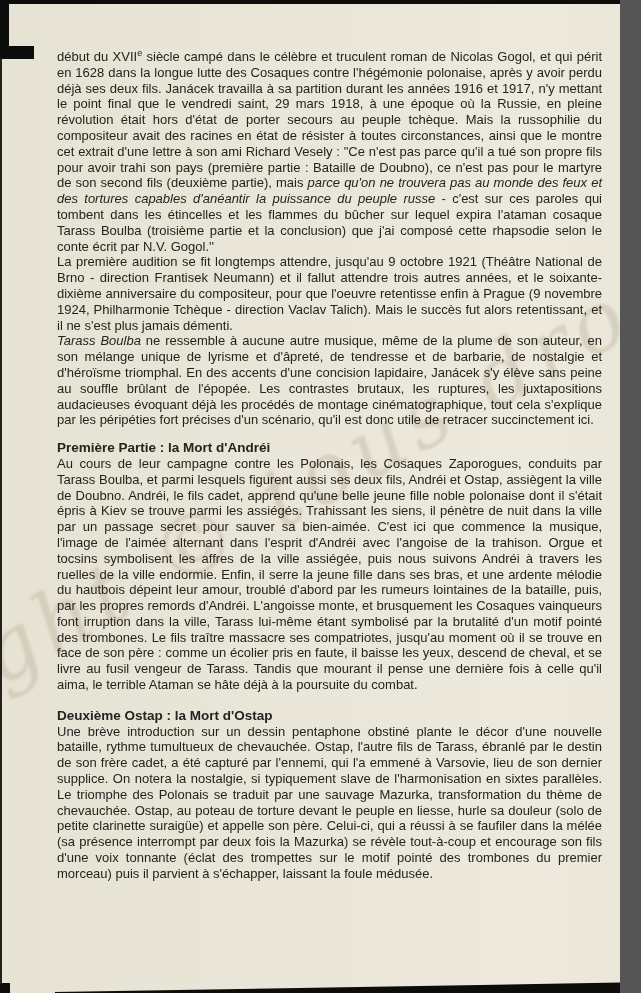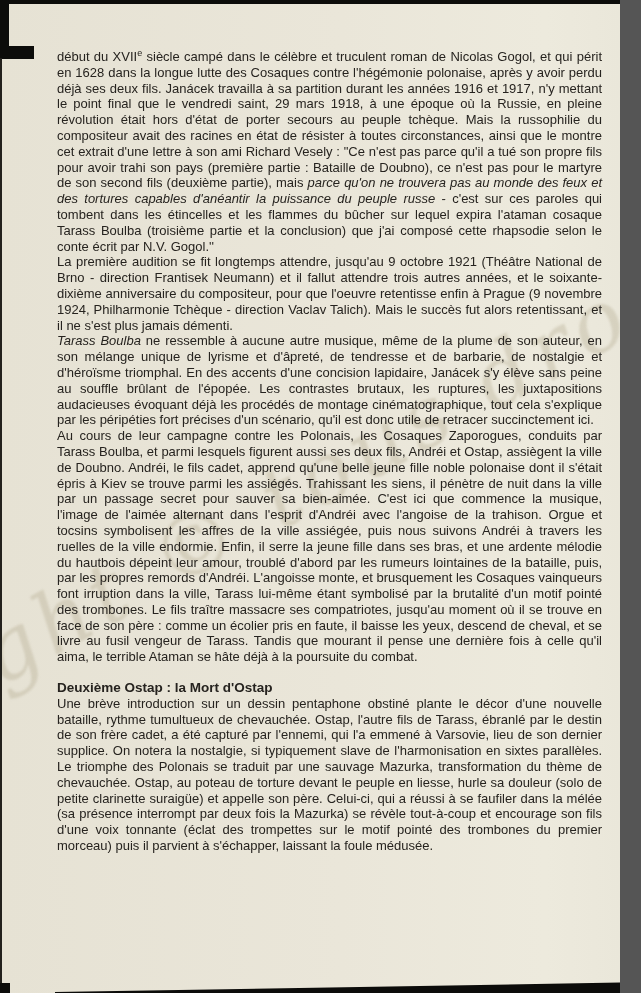--- a/index.html
+++ b/index.html
@@ -70,20 +70,21 @@
   <div class="watermark">ght © tous droits rés</div>
 
   <div class="textblock">
 
     <p><span>début du XVII</span><sup>e</sup><span> siècle campé dans le célèbre et truculent roman de Nicolas Gogol, et qui périt en 1628 dans la longue lutte des Cosaques contre l'hégémonie polonaise, après y avoir perdu déjà ses deux fils. Janácek travailla à sa partition durant les années 1916 et 1917, n'y mettant le point final que le vendredi saint, 29 mars 1918, à une époque où la Russie, en pleine révolution était hors d'état de porter secours au peuple tchèque. Mais la russophilie du compositeur avait des racines en état de résister à toutes circonstances, ainsi que le montre cet extrait d'une lettre à son ami Richard Vesely : "Ce n'est pas parce qu'il a tué son propre fils pour avoir trahi son pays (première partie : Bataille de Doubno), ce n'est pas pour le martyre de son second fils (deuxième partie), mais </span><em>parce qu'on ne trouvera pas au monde des feux et des tortures capables d'anéantir la puissance du peuple russe</em><span> - c'est sur ces paroles qui tombent dans les étincelles et les flammes du bûcher sur lequel expira l'ataman cosaque Tarass Boulba (troisième partie et la conclusion) que j'ai composé cette rhapsodie selon le conte écrit par N.V. Gogol.''</span></p>
 
     <p>La première audition se fit longtemps attendre, jusqu'au 9 octobre 1921 (Théâtre National de Brno - direction Frantisek Neumann) et il fallut attendre trois autres années, et le soixante-dixième anniversaire du compositeur, pour que l'oeuvre retentisse enfin à Prague (9 novembre 1924, Philharmonie Tchèque - direction Vaclav Talich). Mais le succès fut alors retentissant, et il ne s'est plus jamais démenti.</p>
 
     <p><em>Tarass Boulba</em><span> ne ressemble à aucune autre musique, même de la plume de son auteur, en son mélange unique de lyrisme et d'âpreté, de tendresse et de barbarie, de nostalgie et d'héroïsme triomphal. En des accents d'une concision lapidaire, Janácek s'y élève sans peine au souffle brûlant de l'épopée. Les contrastes brutaux, les ruptures, les juxtapositions audacieuses évoquant déjà les procédés de montage cinématographique, tout cela s'explique par les péripéties fort précises d'un scénario, qu'il est donc utile de retracer succinctement ici.</span></p>
 
+    <h2>Première Partie : la Mort d'Andréi</h2>
 
     <p>Au cours de leur campagne contre les Polonais, les Cosaques Zaporogues, conduits par Tarass Boulba, et parmi lesquels figurent aussi ses deux fils, Andréi et Ostap, assiègent la ville de Doubno. Andréi, le fils cadet, apprend qu'une belle jeune fille noble polonaise dont il s'était épris à Kiev se trouve parmi les assiégés. Trahissant les siens, il pénètre de nuit dans la ville par un passage secret pour sauver sa bien-aimée. C'est ici que commence la musique, l'image de l'aimée alternant dans l'esprit d'Andréi avec l'angoise de la trahison. Orgue et tocsins symbolisent les affres de la ville assiégée, puis nous suivons Andréi à travers les ruelles de la ville endormie. Enfin, il serre la jeune fille dans ses bras, et une ardente mélodie du hautbois dépeint leur amour, troublé d'abord par les rumeurs lointaines de la bataille, puis, par les propres remords d'Andréi. L'angoisse monte, et brusquement les Cosaques vainqueurs font irruption dans la ville, Tarass lui-même étant symbolisé par la brutalité d'un motif pointé des trombones. Le fils traître massacre ses compatriotes, jusqu'au moment où il se trouve en face de son père : comme un écolier pris en faute, il baisse les yeux, descend de cheval, et se livre au fusil vengeur de Tarass. Tandis que mourant il pense une dernière fois à celle qu'il aima, le terrible Ataman se hâte déjà à la poursuite du combat.</p>
 
     <h2 class="h2-second">Deuxième Ostap : la Mort d'Ostap</h2>
 
     <p>Une brève introduction sur un dessin pentaphone obstiné plante le décor d'une nouvelle bataille, rythme tumultueux de chevauchée. Ostap, l'autre fils de Tarass, ébranlé par le destin de son frère cadet, a été capturé par l'ennemi, qui l'a emmené à Varsovie, lieu de son dernier supplice. On notera la nostalgie, si typiquement slave de l'harmonisation en sixtes parallèles. Le triomphe des Polonais se traduit par une sauvage Mazurka, transformation du thème de chevauchée. Ostap, au poteau de torture devant le peuple en liesse, hurle sa douleur (solo de petite clarinette suraigüe) et appelle son père. Celui-ci, qui a réussi  à se faufiler dans la mélée (sa présence interrompt par deux fois la Mazurka) se révèle tout-à-coup et encourage son fils d'une voix tonnante (éclat des trompettes sur le motif  pointé des trombones du premier morceau) puis il parvient à s'échapper, laissant la foule médusée.</p>
 
   </div>
 
   <div class="edge edge-top"></div>

